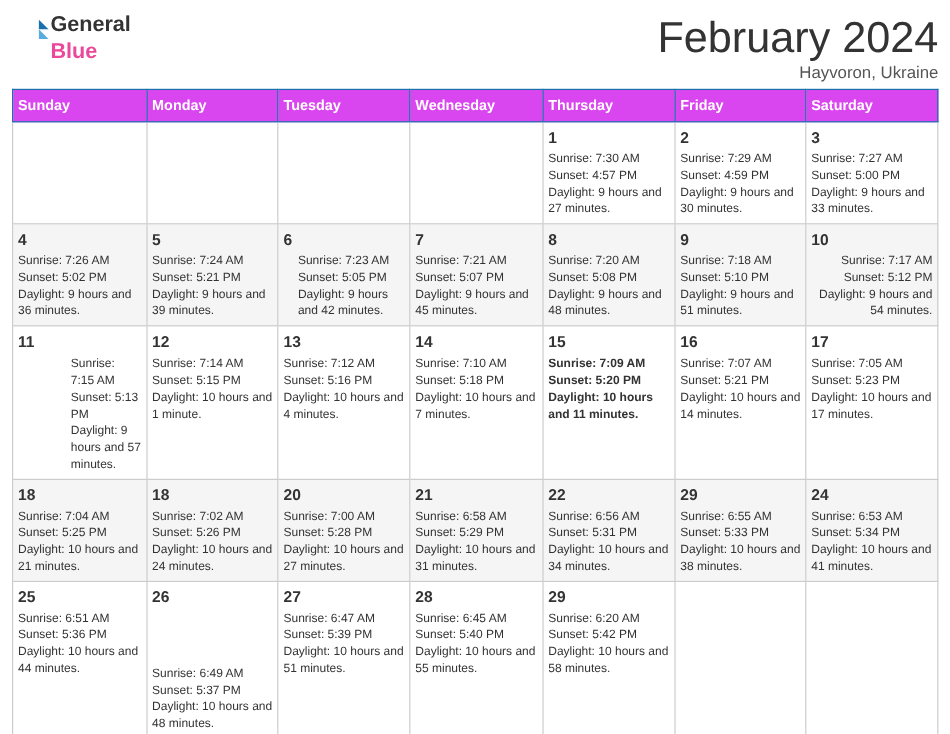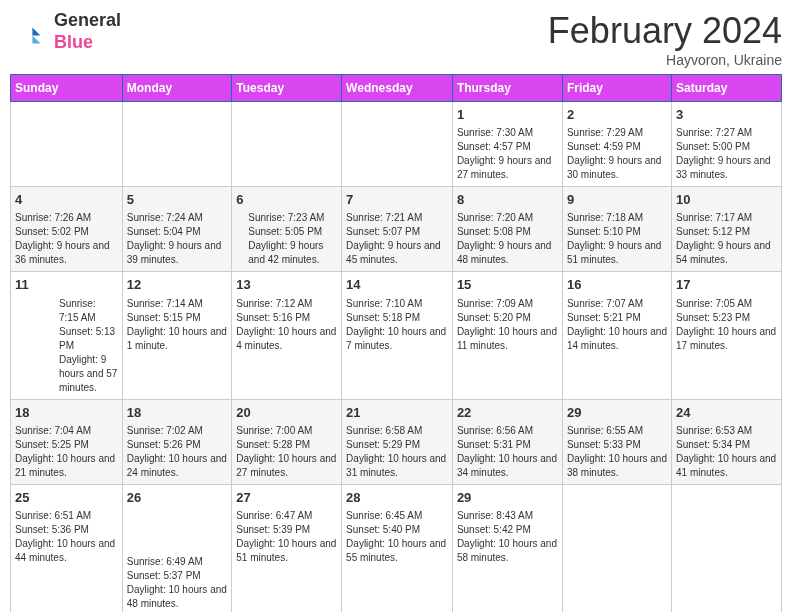--- a/index.html
+++ b/index.html
@@ -11,22 +11,22 @@
       padding: 10px;
     }
     .header {
       display: flex;
       justify-content: space-between;
       align-items: flex-start;
       margin-bottom: 6px;
     }
     .logo {
       display: flex;
-      align-items: flex-end;
-      gap: 12px;
+      align-items: flex-start;
+      gap: 0;
     }
     .logo-text {
       font-size: 18px;
       font-weight: bold;
       color: #333;
       line-height: 1.2;
     }
     .logo-icon {
       width: 32px;
       height: 32px;
@@ -143,21 +143,21 @@
       <tr>
         <td>
           <div class="day-num">4</div>
           <div class="day-info" style="white-space: pre-line;">Sunrise: 7:26 AM
 Sunset: 5:02 PM
 Daylight: 9 hours and 36 minutes.</div>
         </td>
         <td>
           <div class="day-num">5</div>
           <div class="day-info" style="white-space: pre-line;">Sunrise: 7:24 AM
-Sunset: 5:04 PM
+Sunset: 5:21 PM
 Daylight: 9 hours and 39 minutes.</div>
         </td>
         <td>
           <div class="day-num">6</div>
           <div class="day-info" style="white-space: pre-line; margin-left: 12px;">Sunrise: 7:23 AM
 Sunset: 5:05 PM
 Daylight: 9 hours and 42 minutes.</div>
         </td>
         <td>
           <div class="day-num">7</div>
@@ -172,21 +172,21 @@
 Daylight: 9 hours and 48 minutes.</div>
         </td>
         <td>
           <div class="day-num">9</div>
           <div class="day-info" style="white-space: pre-line;">Sunrise: 7:18 AM
 Sunset: 5:10 PM
 Daylight: 9 hours and 51 minutes.</div>
         </td>
         <td>
           <div class="day-num">10</div>
-          <div class="day-info" style="white-space: pre-line;">Sunrise: 7:17 AM
+          <div class="day-info" style="white-space: pre-line; text-align: right;">Sunrise: 7:17 AM
 Sunset: 5:12 PM
 Daylight: 9 hours and 54 minutes.</div>
         </td>
       </tr>
       <tr>
         <td>
           <div class="day-num">11</div>
           <div class="day-info" style="white-space: pre-line; margin-left: 44px;">Sunrise: 7:15 AM
 Sunset: 5:13 PM
 Daylight: 9 hours and 57 minutes.</div>
@@ -204,21 +204,21 @@
 Daylight: 10 hours and 4 minutes.</div>
         </td>
         <td>
           <div class="day-num">14</div>
           <div class="day-info" style="white-space: pre-line;">Sunrise: 7:10 AM
 Sunset: 5:18 PM
 Daylight: 10 hours and 7 minutes.</div>
         </td>
         <td>
           <div class="day-num">15</div>
-          <div class="day-info" style="white-space: pre-line;">Sunrise: 7:09 AM
+          <div class="day-info" style="white-space: pre-line; font-weight: bold;">Sunrise: 7:09 AM
 Sunset: 5:20 PM
 Daylight: 10 hours and 11 minutes.</div>
         </td>
         <td>
           <div class="day-num">16</div>
           <div class="day-info" style="white-space: pre-line;">Sunrise: 7:07 AM
 Sunset: 5:21 PM
 Daylight: 10 hours and 14 minutes.</div>
         </td>
         <td>
@@ -292,21 +292,21 @@
 Daylight: 10 hours and 51 minutes.</div>
         </td>
         <td>
           <div class="day-num">28</div>
           <div class="day-info" style="white-space: pre-line;">Sunrise: 6:45 AM
 Sunset: 5:40 PM
 Daylight: 10 hours and 55 minutes.</div>
         </td>
         <td>
           <div class="day-num">29</div>
-          <div class="day-info" style="white-space: pre-line;">Sunrise: 8:43 AM
+          <div class="day-info" style="white-space: pre-line;">Sunrise: 6:20 AM
 Sunset: 5:42 PM
 Daylight: 10 hours and 58 minutes.</div>
         </td>
         <td></td>
         <td></td>
       </tr>
     </tbody>
 </table>
 
 </body></html>

